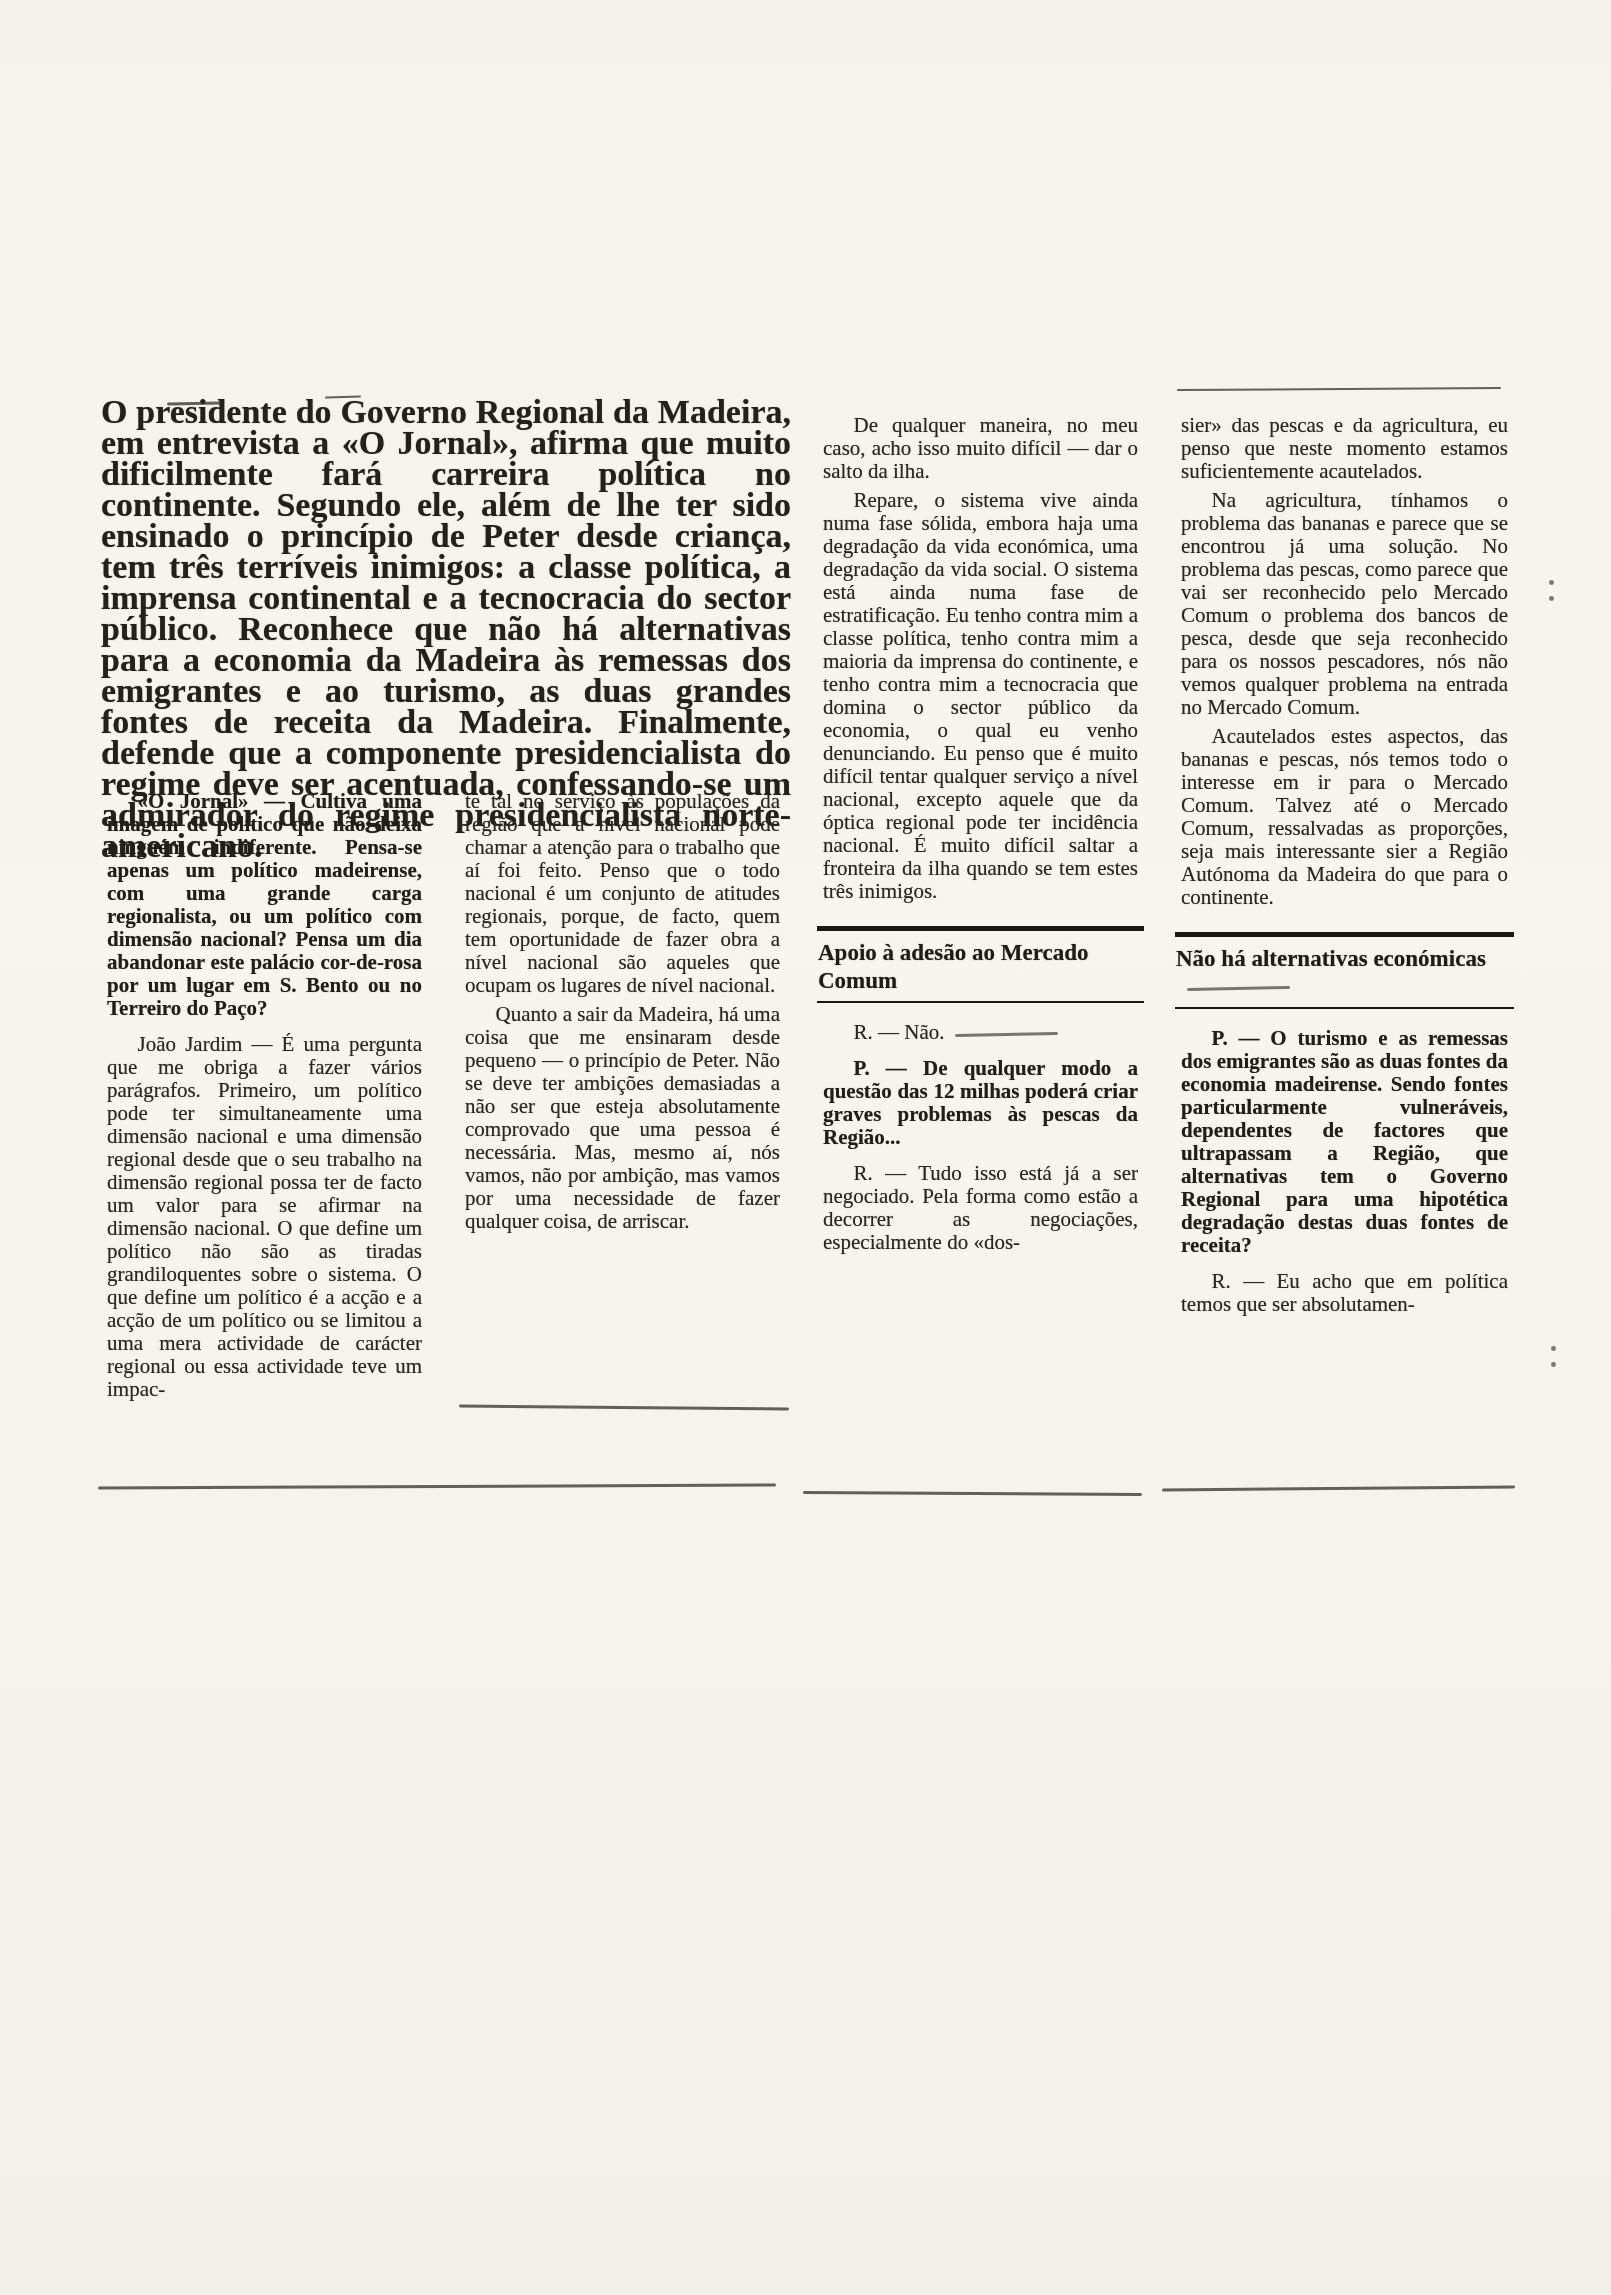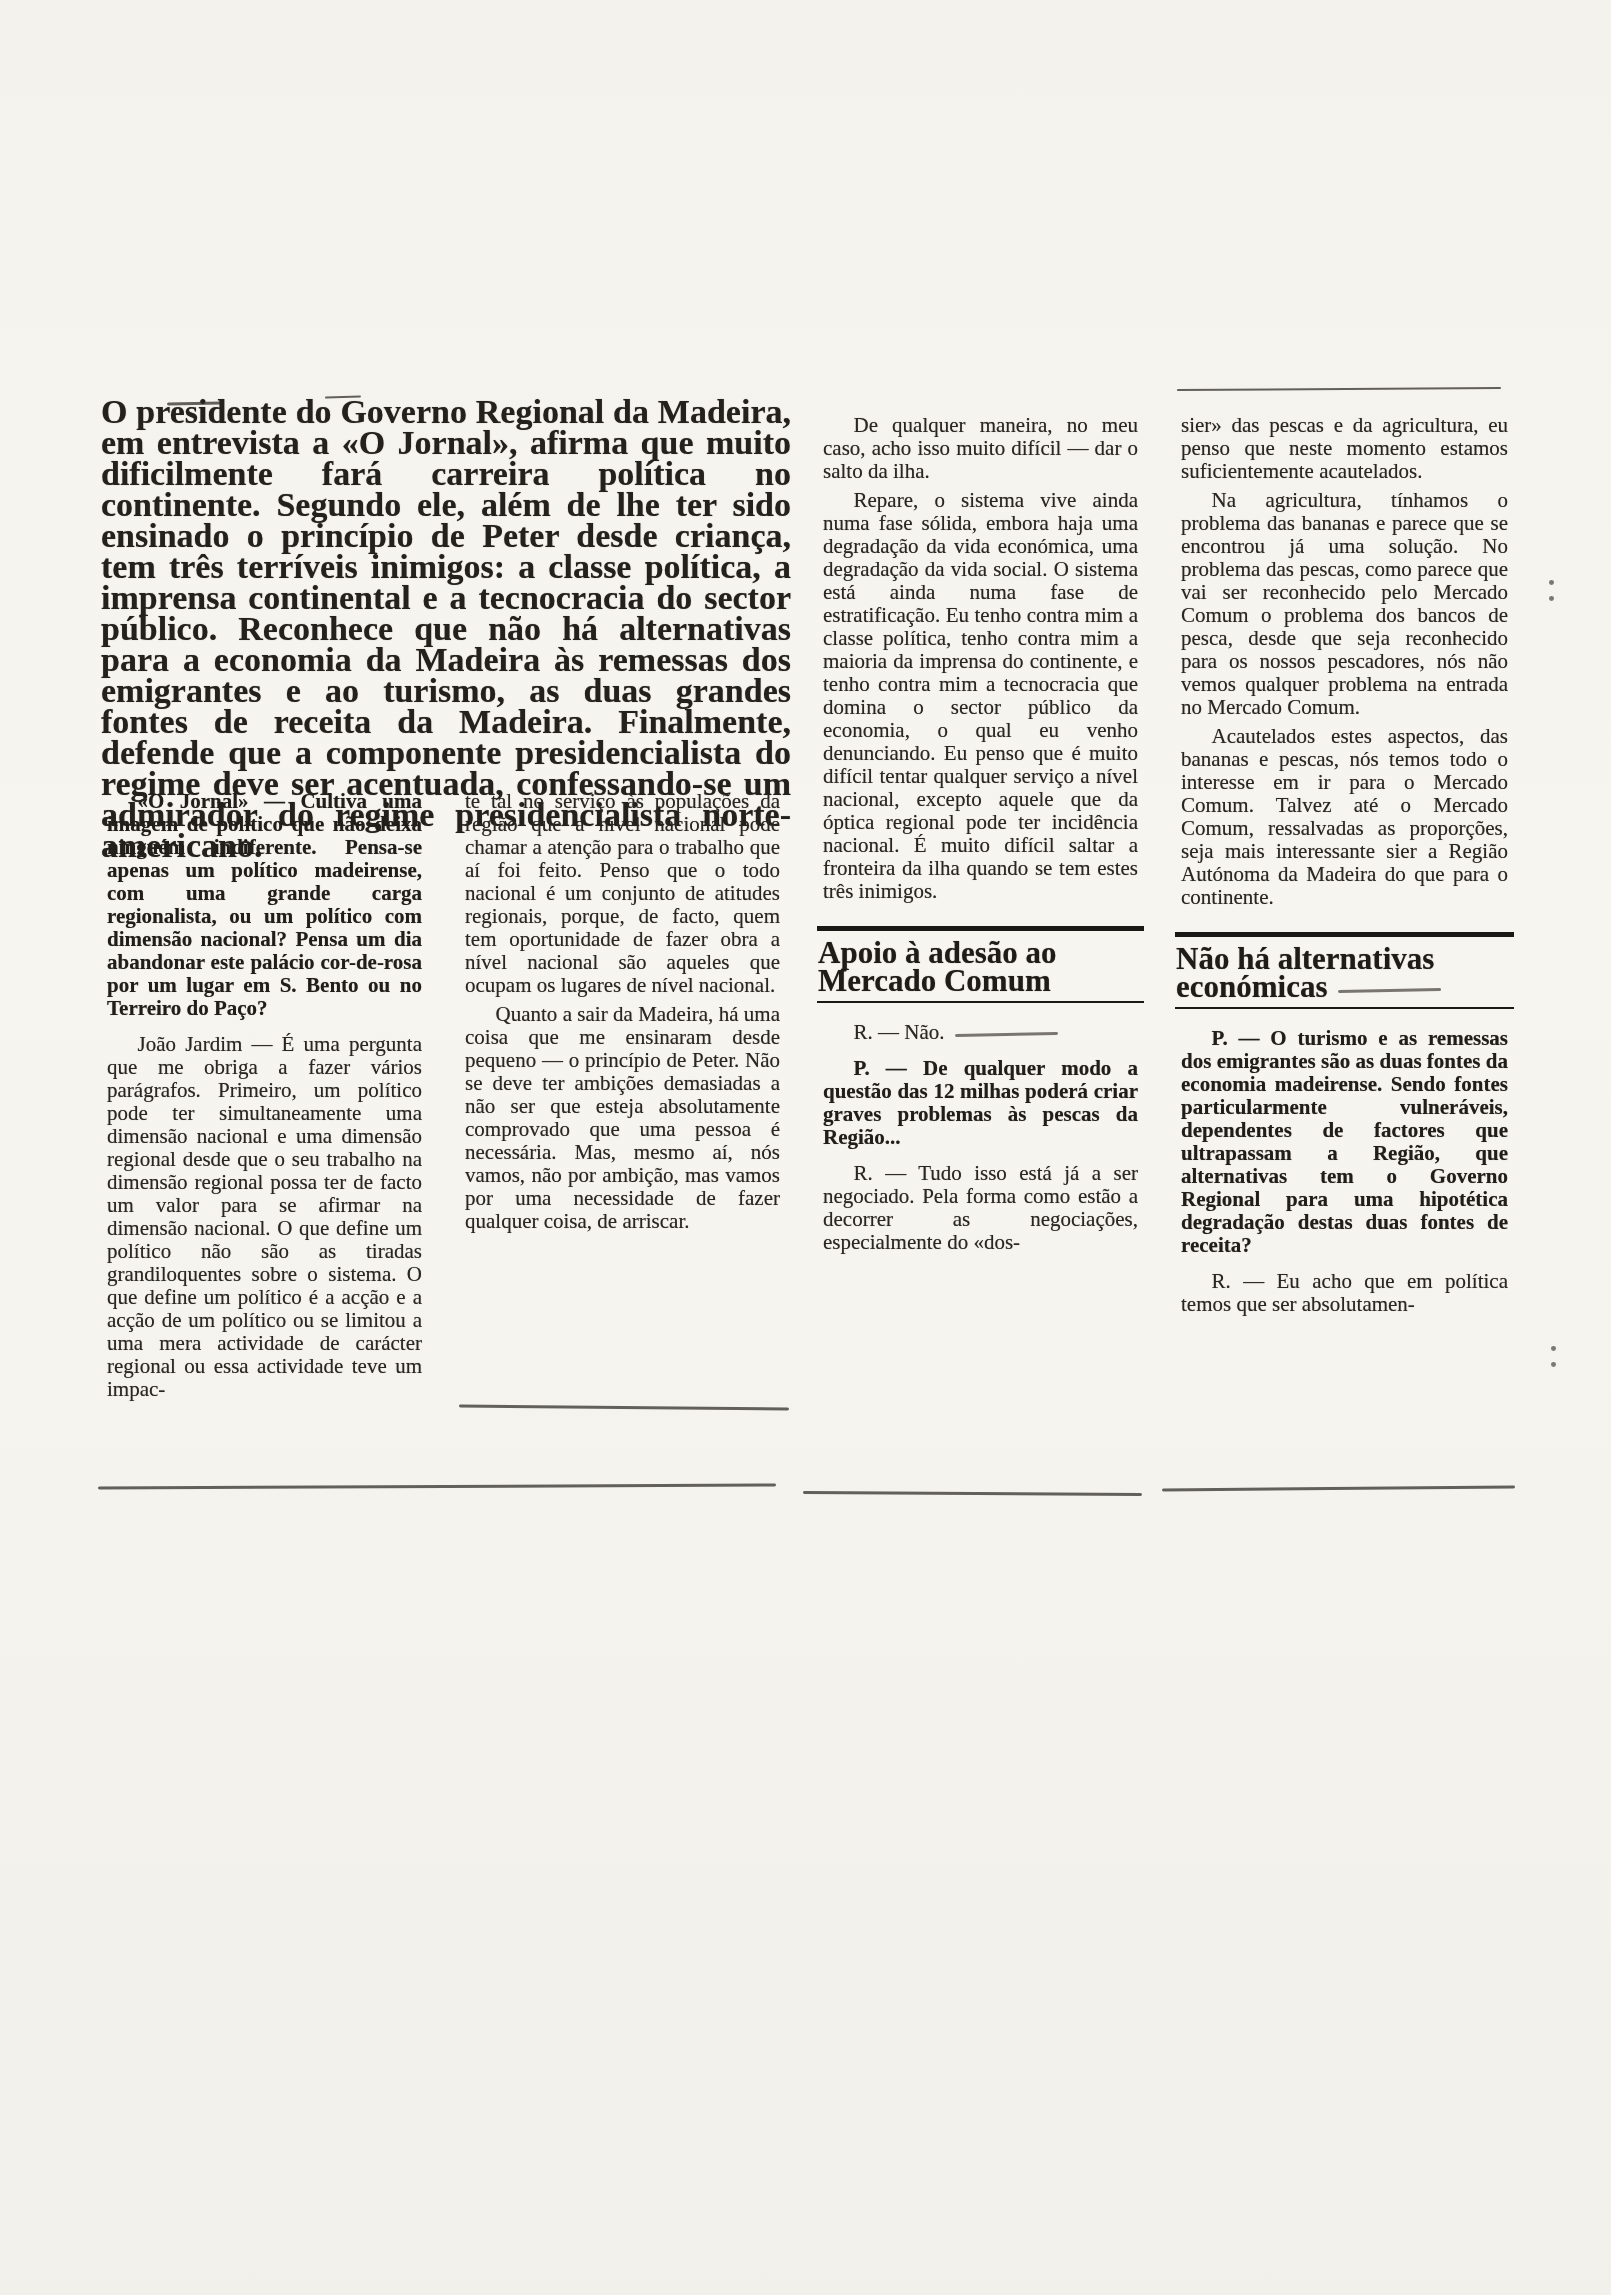--- a/index.html
+++ b/index.html
@@ -59,21 +59,21 @@
 
   
   .heading-block {
     margin: 22.6px 0 17.7px 0;
     border-top: 5.9px solid #1b1916;
     border-bottom: 2px solid #1b1916;
     padding: 8.8px 2.9px 6.9px 1px;
   }
   .heading-block h2 {
     margin: 0;
-    font-size: 31px;
+    font-size: 23px;
     line-height: 27.5px;
     font-weight: bold;
     text-align: left;
     color: #1f1c18;
     text-shadow: 0 0 1px rgba(30, 27, 23, 0.5);
   }
 
   
   .smudge-after::after {
     content: "";

